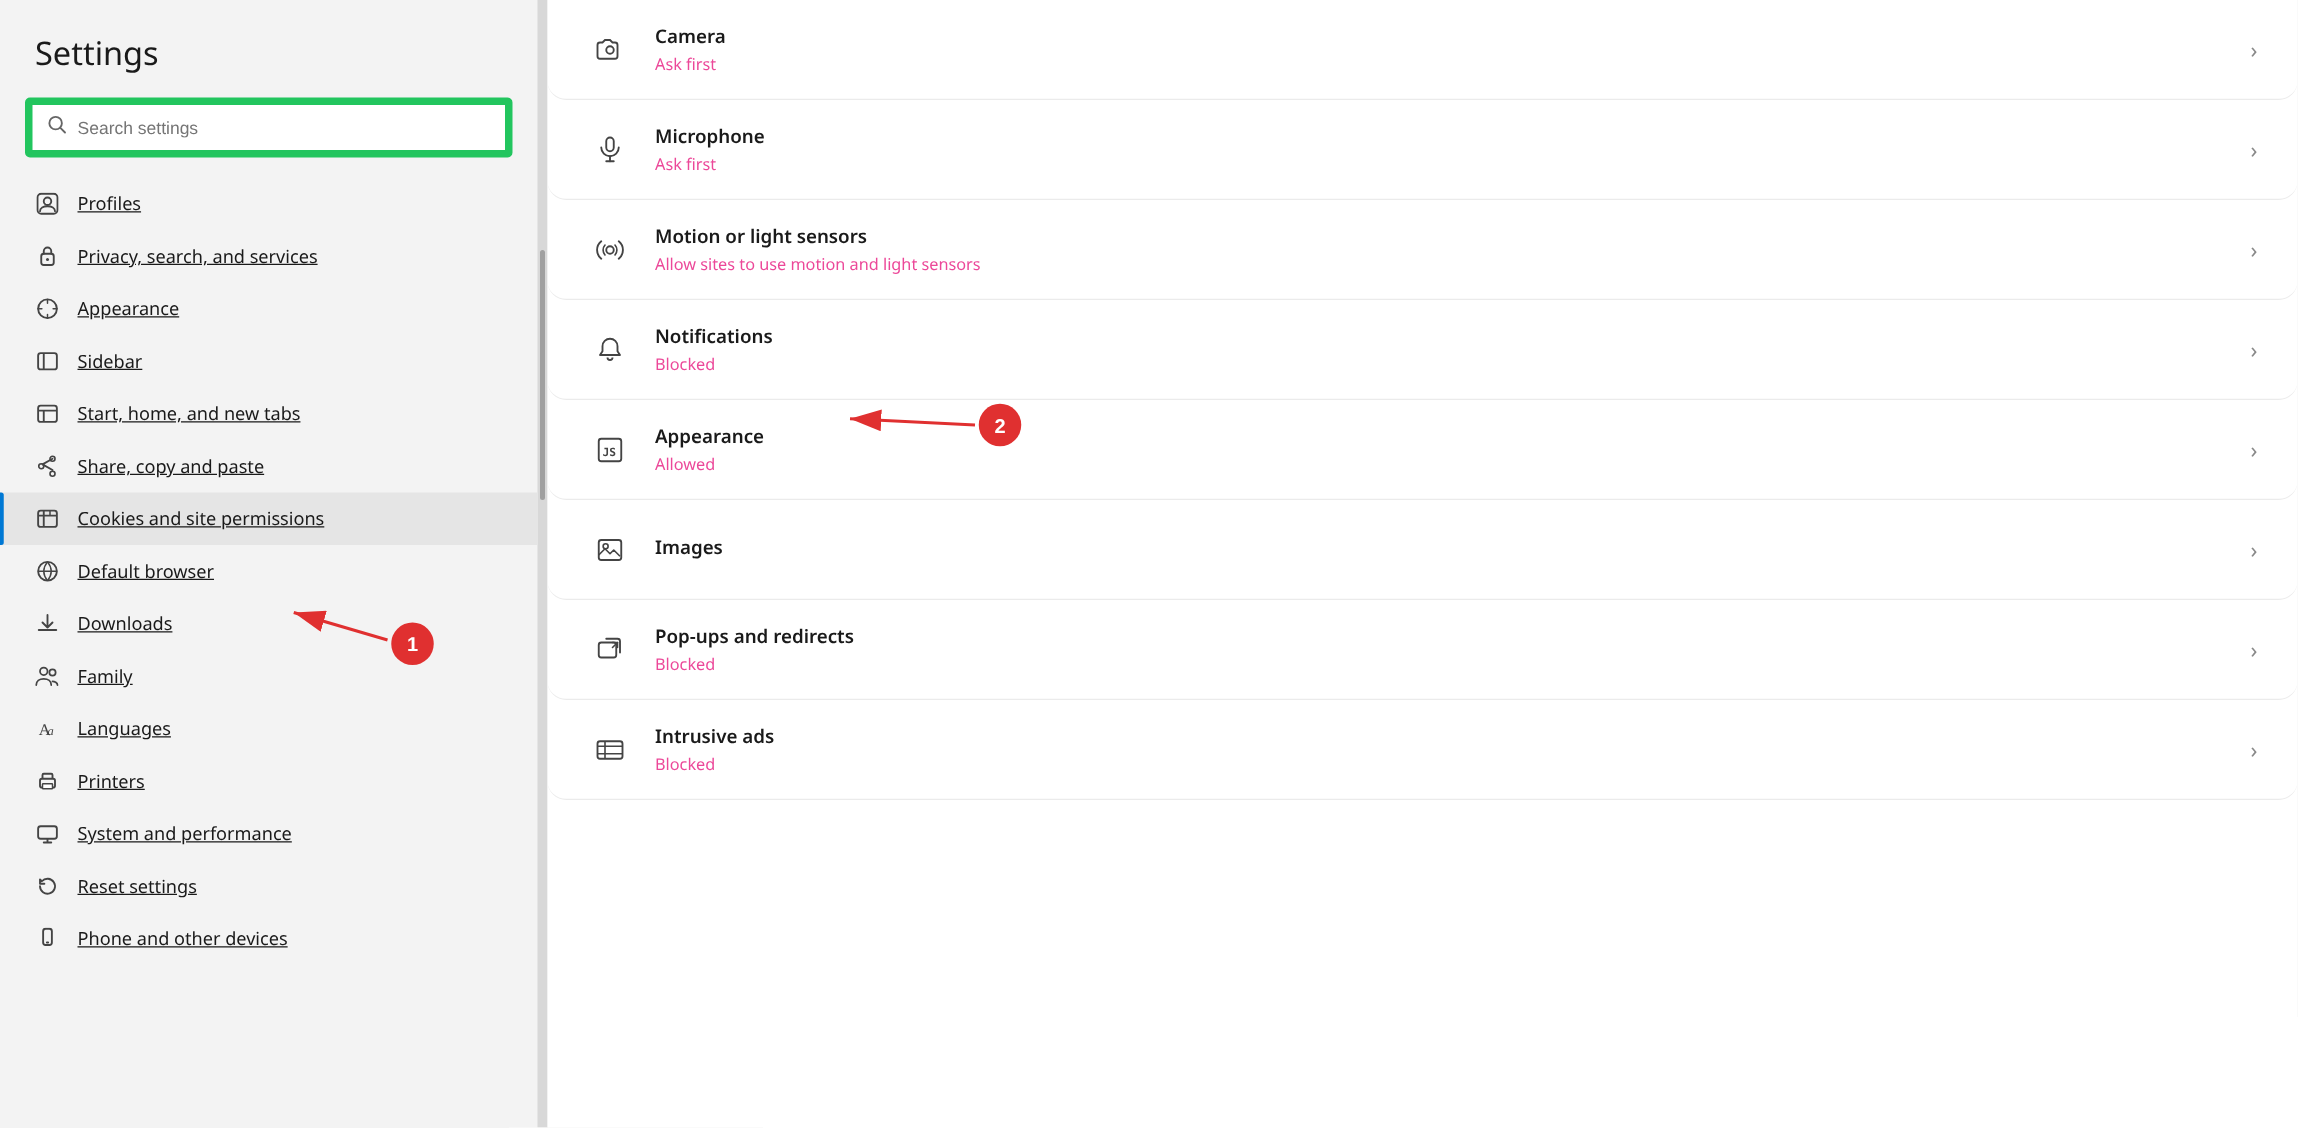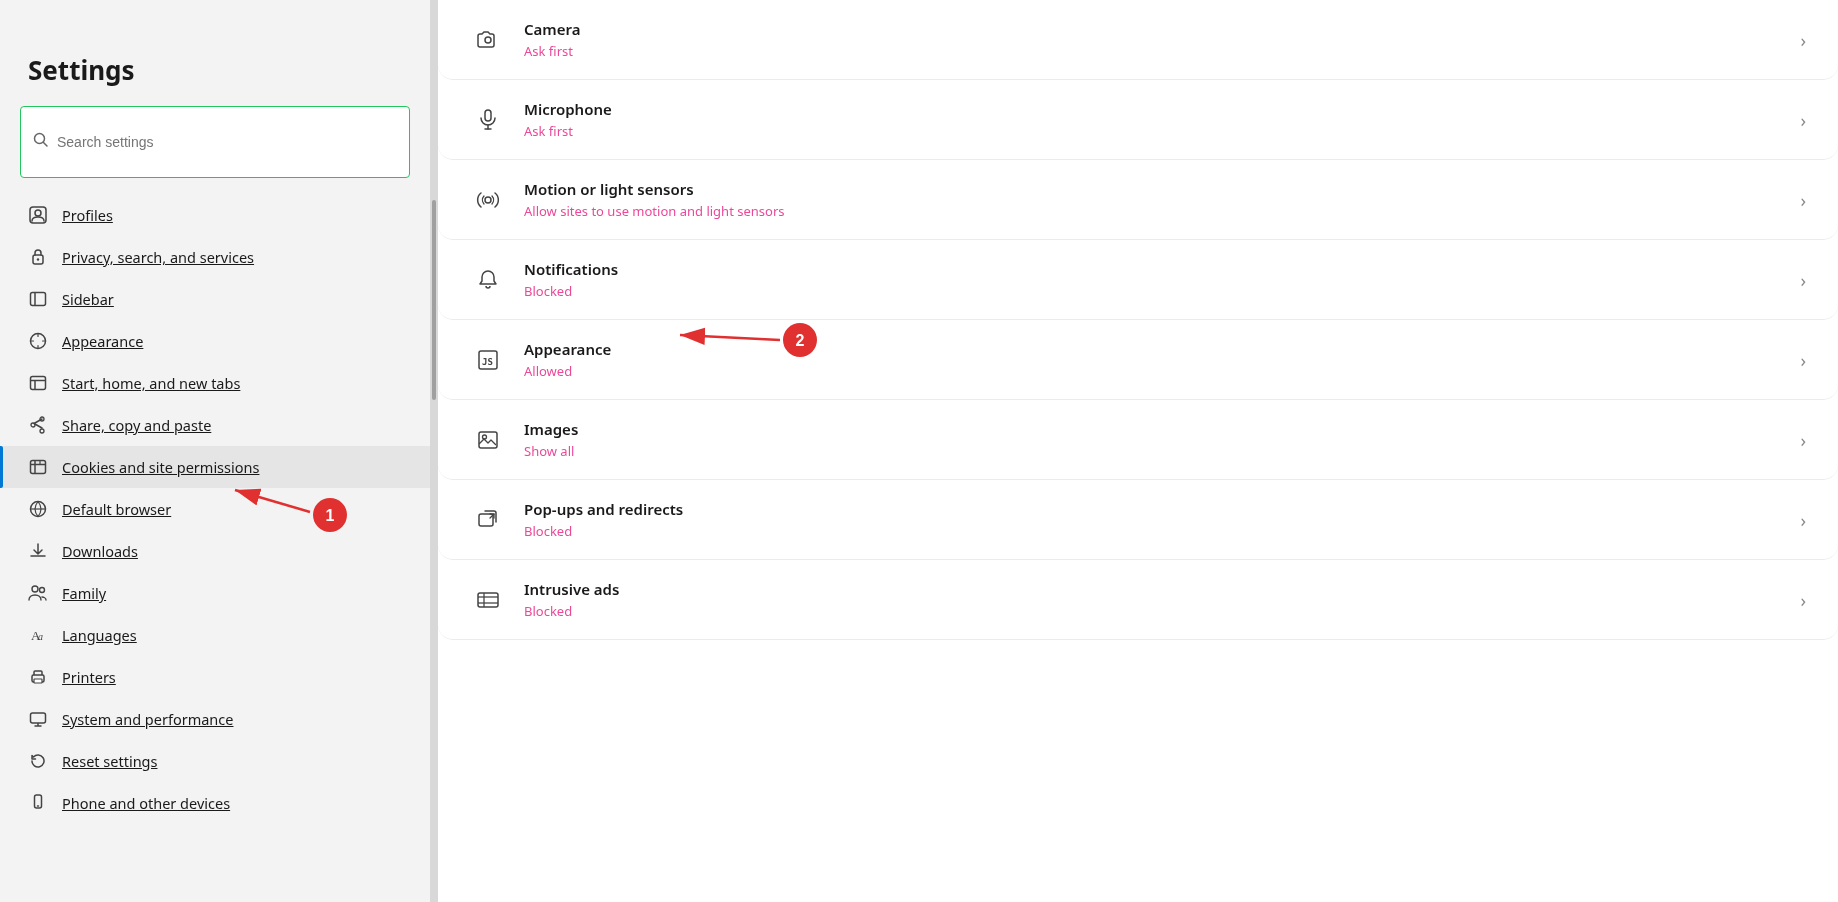--- a/index.html
+++ b/index.html
@@ -17,33 +17,32 @@
       min-width: 430px;
       background: #f3f3f3;
       padding: 24px 0 0 0;
       display: flex;
       flex-direction: column;
       overflow-y: auto;
       border-right: none;
     }
     .sidebar-title {
       font-size: 26px;
-      font-weight: 700;
+      font-weight: 400;
       color: #1a1a1a;
       padding: 0 28px 18px 28px;
-      margin-top: 28px;
     }
     .search-box {
       display: flex;
       align-items: center;
       margin: 0 20px 16px 20px;
       background: #fff;
-      border: 1px solid #22c55e;
+      border: 6px solid #22c55e;
       border-radius: 4px;
-      padding: 24px 12px;
+      padding: 7px 12px;
       gap: 8px;
     }
     .search-box input {
       border: none;
       outline: none;
       background: transparent;
       font-size: 14px;
       color: #444;
       width: 100%;
     }
@@ -220,35 +219,35 @@
         <path d="M6 7V5a3 3 0 0 1 6 0v2" stroke="#444" stroke-width="1.5" stroke-linecap="round"></path>
         <circle cx="9" cy="11.5" r="1.2" fill="#444"></circle>
       </svg>
     </span>
     <span>Privacy, search, and services</span>
   </div>
 
   <div class="nav-item">
     <span class="nav-icon">
       <svg width="18" height="18" viewBox="0 0 18 18" fill="none">
+        <circle cx="9" cy="9" r="7.5" stroke="#444" stroke-width="1.5"></circle>
+        <path d="M9 1.5v3M9 13.5v3M1.5 9h3M13.5 9h3" stroke="#444" stroke-width="1.2" stroke-linecap="round"></path>
+      </svg>
+    </span>
+    <span>Appearance</span>
+  </div>
+
+  <div class="nav-item">
+    <span class="nav-icon">
+      <svg width="18" height="18" viewBox="0 0 18 18" fill="none">
         <rect x="1.5" y="2.5" width="15" height="13" rx="2" stroke="#444" stroke-width="1.5"></rect>
         <line x1="6" y1="2.5" x2="6" y2="15.5" stroke="#444" stroke-width="1.5"></line>
       </svg>
     </span>
     <span>Sidebar</span>
-  </div>
-
-  <div class="nav-item">
-    <span class="nav-icon">
-      <svg width="18" height="18" viewBox="0 0 18 18" fill="none">
-        <circle cx="9" cy="9" r="7.5" stroke="#444" stroke-width="1.5"></circle>
-        <path d="M9 1.5v3M9 13.5v3M1.5 9h3M13.5 9h3" stroke="#444" stroke-width="1.2" stroke-linecap="round"></path>
-      </svg>
-    </span>
-    <span>Appearance</span>
   </div>
 
   <div class="nav-item">
     <span class="nav-icon">
       <svg width="18" height="18" viewBox="0 0 18 18" fill="none">
         <rect x="1.5" y="2.5" width="15" height="13" rx="2" stroke="#444" stroke-width="1.5"></rect>
         <line x1="1.5" y1="6.5" x2="16.5" y2="6.5" stroke="#444" stroke-width="1.5"></line>
         <line x1="6" y1="6.5" x2="6" y2="15.5" stroke="#444" stroke-width="1.5"></line>
       </svg>
     </span>
@@ -449,21 +448,20 @@
   <div class="permission-item">
     <span class="permission-icon">
       <svg width="24" height="24" viewBox="0 0 24 24" fill="none">
         <rect x="3" y="4" width="18" height="16" rx="2" stroke="#444" stroke-width="1.5"></rect>
         <circle cx="8.5" cy="9" r="2" stroke="#444" stroke-width="1.3"></circle>
         <path d="M3 16l5-5 4 4 3-3 5 5" stroke="#444" stroke-width="1.3" stroke-linejoin="round"></path>
       </svg>
     </span>
     <div class="permission-text">
       <div class="permission-title">Images</div>
-      <div class="permission-subtitle">Show all</div>
     </div>
     <span class="chevron-right">›</span>
   </div>
 
   <div class="permission-item">
     <span class="permission-icon">
       <svg width="24" height="24" viewBox="0 0 24 24" fill="none">
         <rect x="3" y="6" width="14" height="12" rx="2" stroke="#444" stroke-width="1.5"></rect>
         <path d="M9 3h9a2 2 0 0 1 2 2v9" stroke="#444" stroke-width="1.5" stroke-linecap="round"></path>
         <path d="M14 10l4-4" stroke="#444" stroke-width="1.3" stroke-linecap="round"></path>

